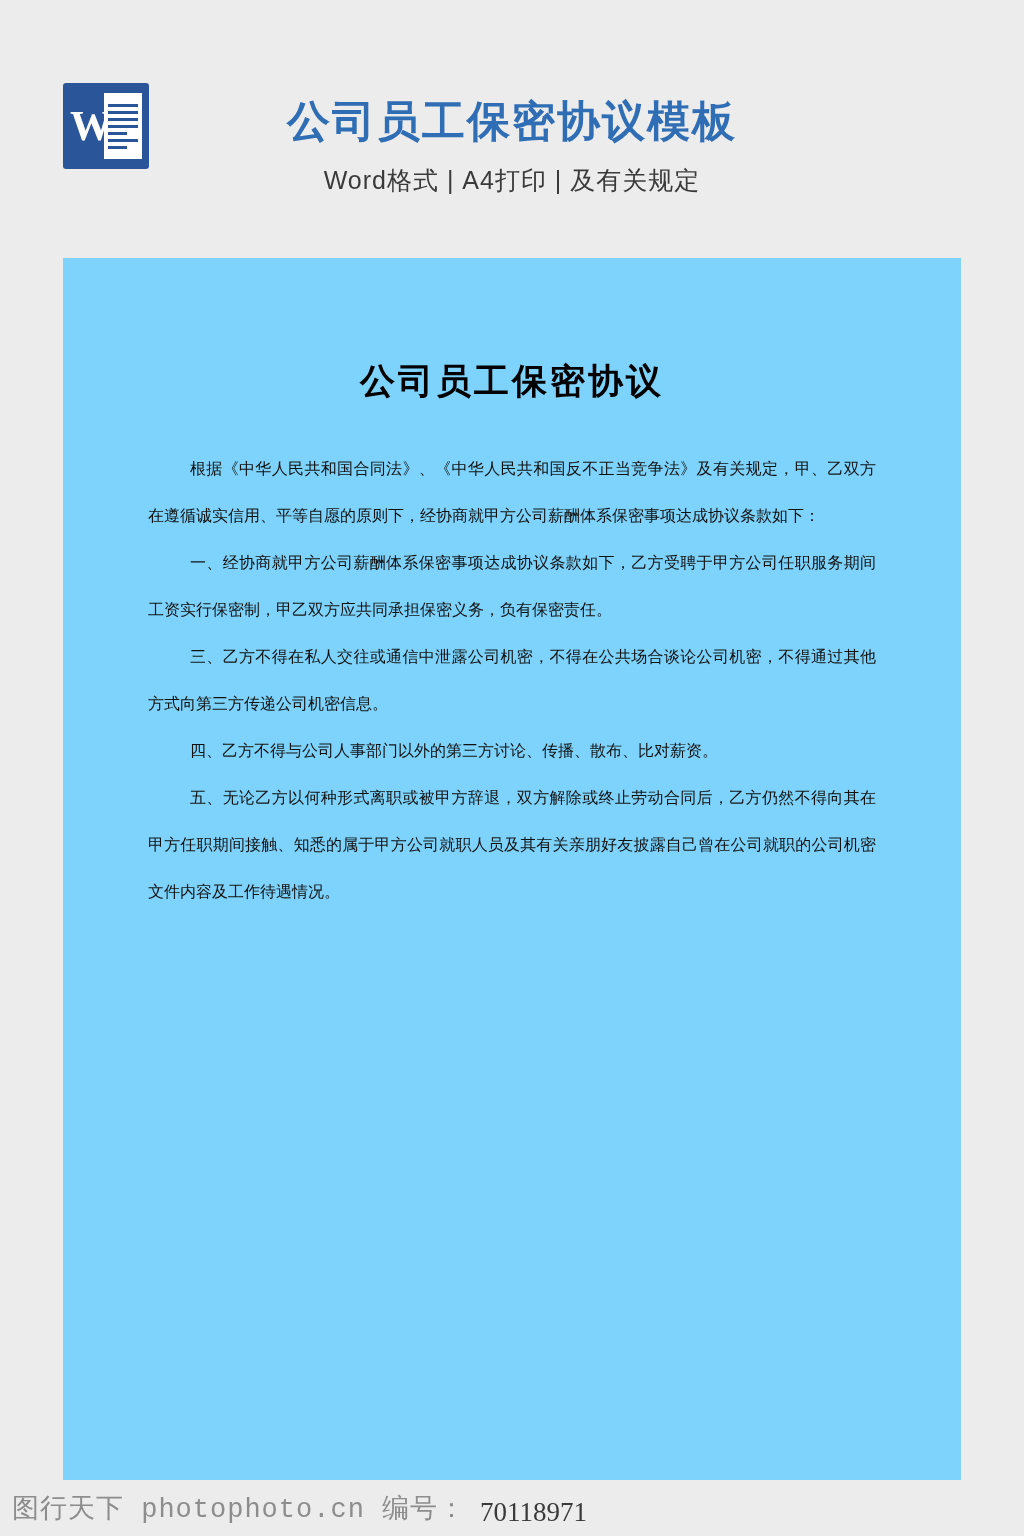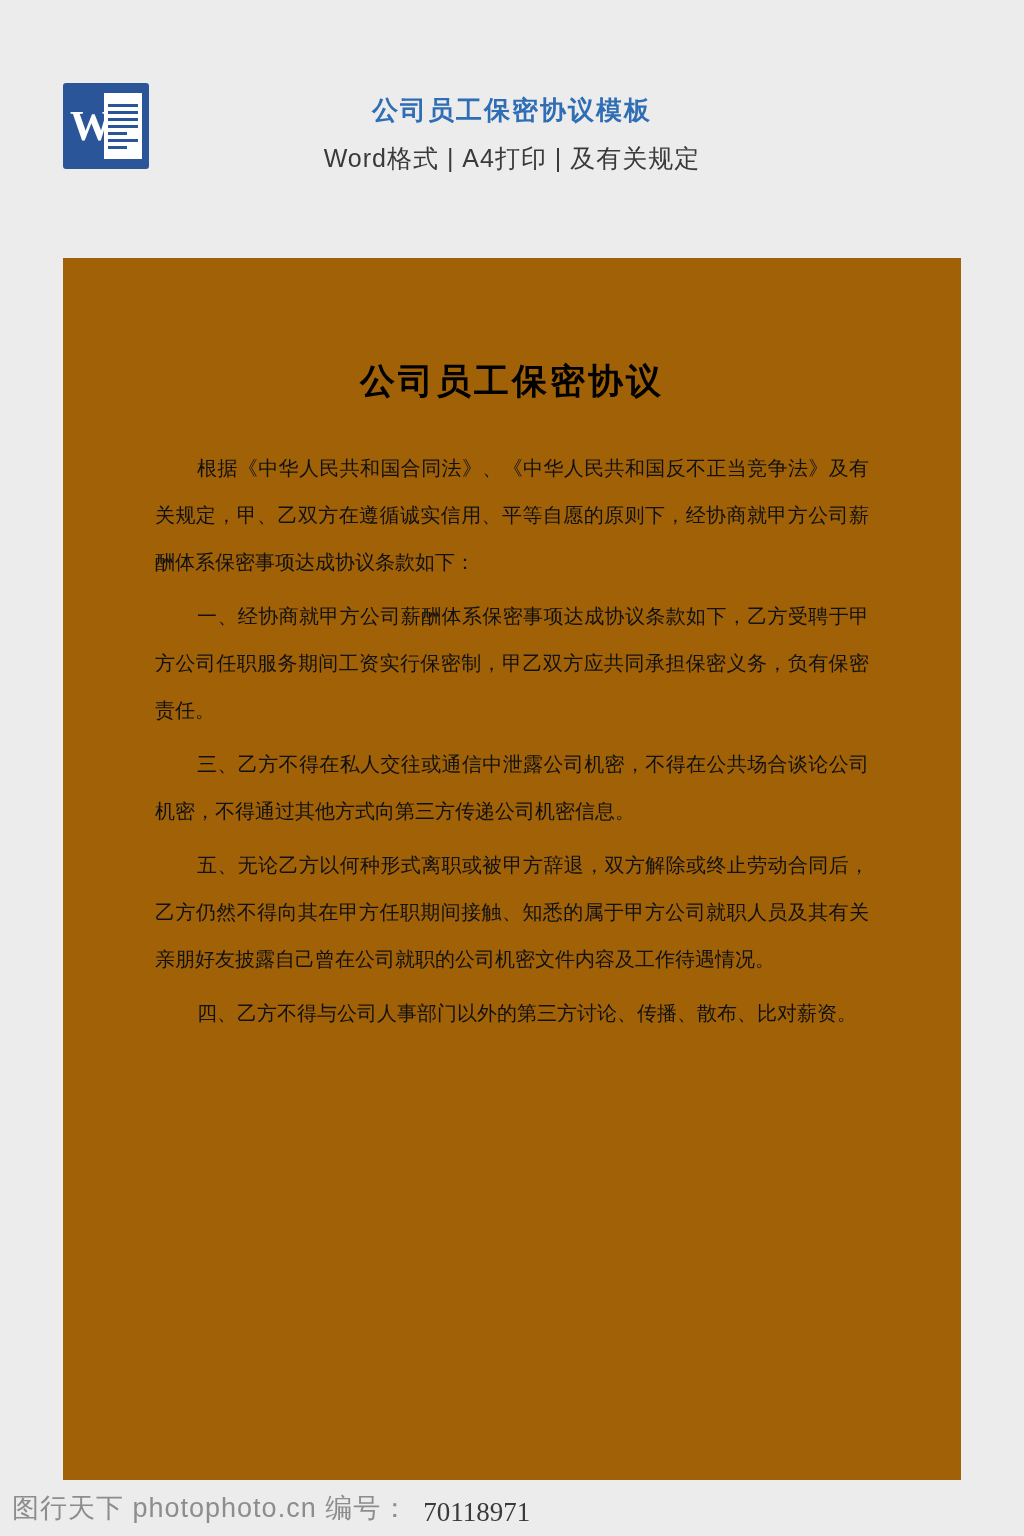--- a/index.html
+++ b/index.html
@@ -68,79 +68,79 @@
 
   .banner-text {
     position: absolute;
     left: 0;
     top: 94px;
     width: 1024px;
     text-align: center;
   }
   .banner-title {
     color: #2f6db5;
-    font-size: 26px;
+    font-size: 43px;
     font-weight: bold;
     letter-spacing: 2px;
     line-height: 1.3;
   }
   .banner-sub {
     margin-top: 14px;
     color: #3a3a3a;
     font-size: 25px;
     letter-spacing: 1px;
   }
 
   
   .page {
     position: absolute;
     left: 63px;
     top: 258px;
     width: 898px;
     height: 1222px;
-    background: #a16207;
+    background: #7dd3fc;
     box-sizing: border-box;
     padding: 100px 85px 0 85px;
   }
   .doc-title {
     text-align: center;
     font-family: "Liberation Serif", serif;
     font-size: 35px;
     font-weight: bold;
     color: #000000;
     letter-spacing: 3px;
     margin-bottom: 40px;
   }
   .para {
     font-family: "Liberation Serif", serif;
-    font-size: 20px;
+    font-size: 16px;
     color: #111111;
     line-height: 47px;
     text-align: justify;
     text-justify: inter-ideograph;
     text-indent: 42px;
-    margin: 7px;
+    margin: 0;
   }
 
   
   .footer {
     position: absolute;
     left: 0;
     bottom: 0;
     width: 1024px;
     height: 56px;
     background: #ececec;
     display: flex;
     align-items: center;
   }
   .footer-text {
     margin-left: 12px;
     color: #8d8d8d;
     font-size: 27px;
-    font-family: Liberation Sans, sans-serif;
+    font-family: Liberation Mono, monospace;
     letter-spacing: 1px;
     white-space: nowrap;
   }
   .footer-id {
     color: #3a3a3a;
     font-size: 27px;
     font-family: "Liberation Serif", serif;
     margin-left: 14px;
     white-space: nowrap;
     margin-top: 9px;
@@ -170,20 +170,20 @@
   </div>
 
 </div>
 
 <div class="page">
   <div class="doc-title">公司员工保密协议</div>
 
   <p class="para">根据《中华人民共和国合同法》、《中华人民共和国反不正当竞争法》及有关规定，甲、乙双方在遵循诚实信用、平等自愿的原则下，经协商就甲方公司薪酬体系保密事项达成协议条款如下：</p>
   <p class="para">一、经协商就甲方公司薪酬体系保密事项达成协议条款如下，乙方受聘于甲方公司任职服务期间工资实行保密制，甲乙双方应共同承担保密义务，负有保密责任。</p>
   <p class="para">三、乙方不得在私人交往或通信中泄露公司机密，不得在公共场合谈论公司机密，不得通过其他方式向第三方传递公司机密信息。</p>
+  <p class="para">四、乙方不得与公司人事部门以外的第三方讨论、传播、散布、比对薪资。</p>
   <p class="para">五、无论乙方以何种形式离职或被甲方辞退，双方解除或终止劳动合同后，乙方仍然不得向其在甲方任职期间接触、知悉的属于甲方公司就职人员及其有关亲朋好友披露自己曾在公司就职的公司机密文件内容及工作待遇情况。</p>
-  <p class="para">四、乙方不得与公司人事部门以外的第三方讨论、传播、散布、比对薪资。</p>
 </div>
 
 <div class="footer">
   <span class="footer-text">图行天下 photophoto.cn  编号：</span>
   <span class="footer-id">70118971</span>
 </div>
 
 </body></html>

